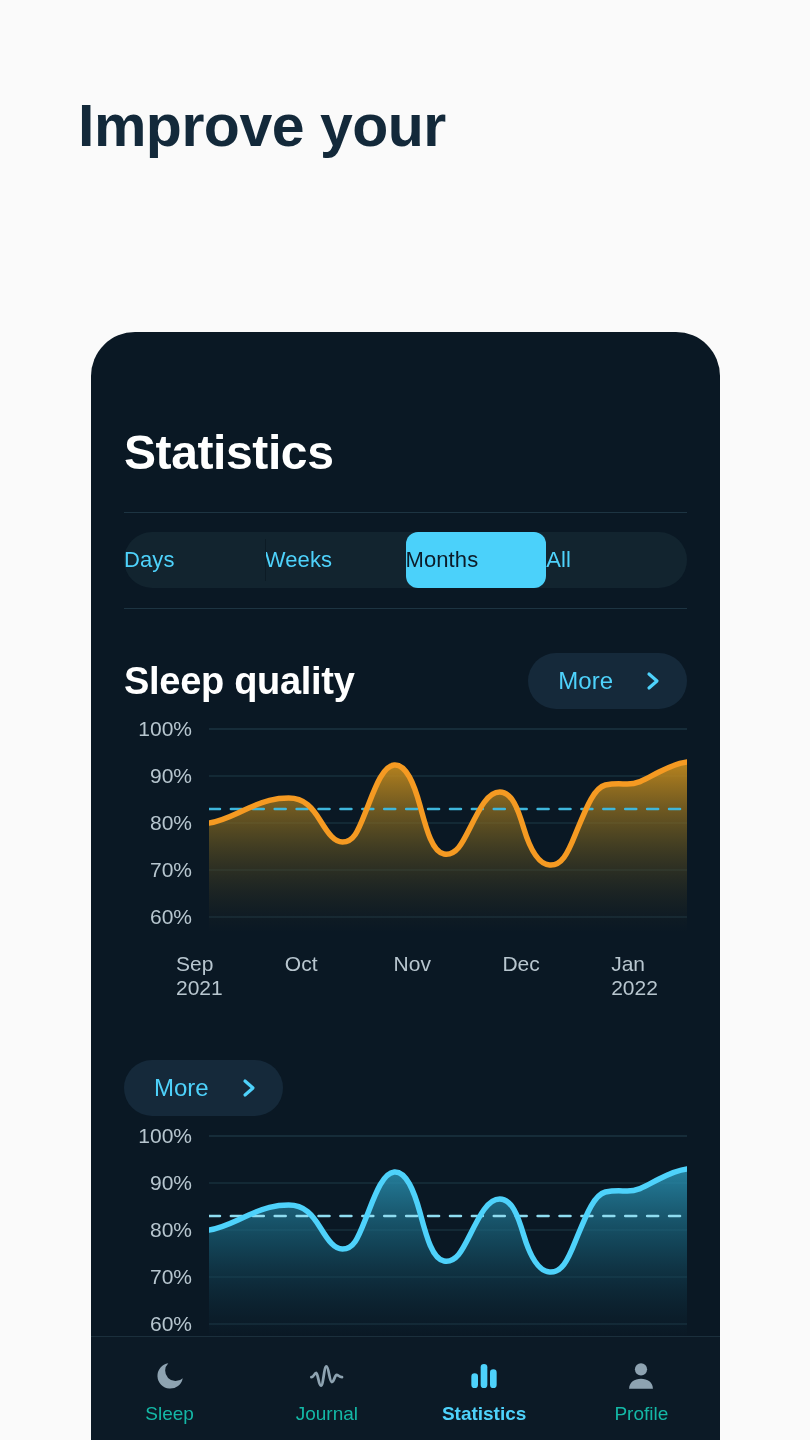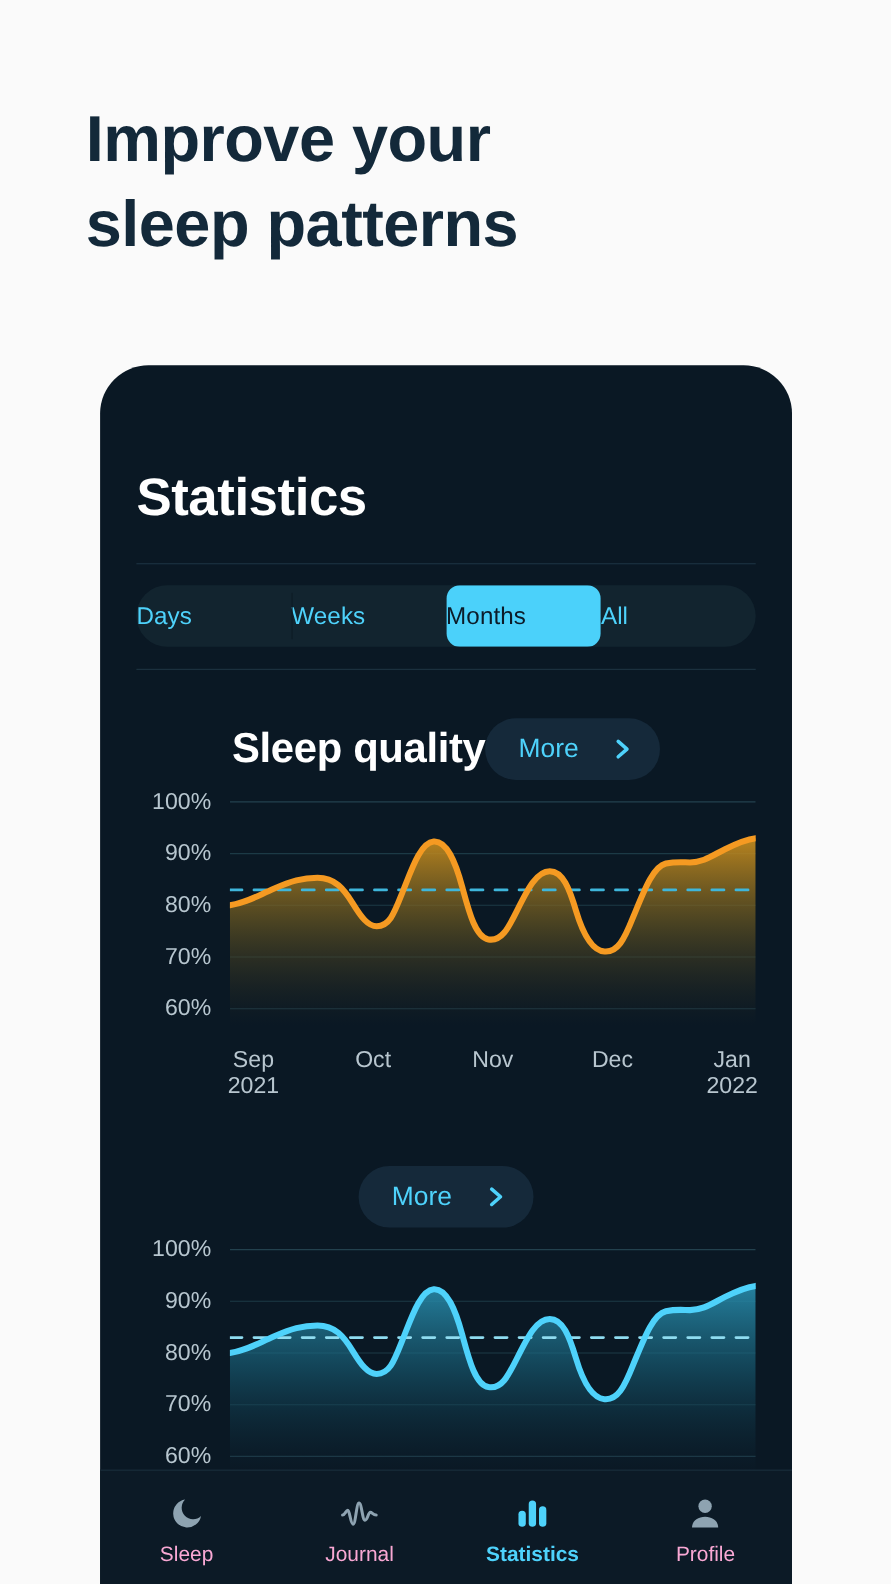--- a/index.html
+++ b/index.html
@@ -105,21 +105,21 @@
   .seg.active + .seg::before { display: none; }
 
   
   .section-head {
     position: absolute;
     left: 33px;
     width: 563px;
     height: 62px;
     display: flex;
     align-items: center;
-    justify-content: center;
+    justify-content: space-between;
   }
   .section-title {
     font-size: 38px;
     font-weight: bold;
     color: #ffffff;
     letter-spacing: -0.3px;
   }
   .more-btn {
     display: flex;
     align-items: center;
@@ -171,21 +171,20 @@
   .plot svg { display: block; width: 100%; height: 100%; }
 
   .x-axis {
     position: absolute;
     left: 85px;
     right: 0;
     display: flex;
   }
   .x-tick {
     flex: 1;
-    text-align: center;
     font-size: 21px;
     color: #b8c6cf;
     line-height: 1.15;
   }
   .x-tick span { display: block; }
 
   
   .bottom-nav {
     position: absolute;
     left: 0;
@@ -201,33 +200,32 @@
     display: flex;
     flex-direction: column;
     align-items: center;
     justify-content: center;
     gap: 10px;
     padding-top: 4px;
   }
   .nav-icon { height: 34px; display: flex; align-items: center; }
   .nav-label {
     font-size: 19px;
-    color: #f9a8d4;
+    color: #14b8a6;
   }
   .nav-item.active .nav-label {
     color: #4ed2fb;
     font-weight: bold;
   }
 </style>
 </head>
 <body>
 
 <div class="headline">
   <span class="hl-line">Improve your</span>
-  <span class="hl-line">sleep patterns</span>
 </div>
 
 <div class="phone">
   <div class="phone-inner">
 
     <div class="screen-title">Statistics</div>
 
     <div class="hr hr-top"></div>
 
     <div class="segmented">

